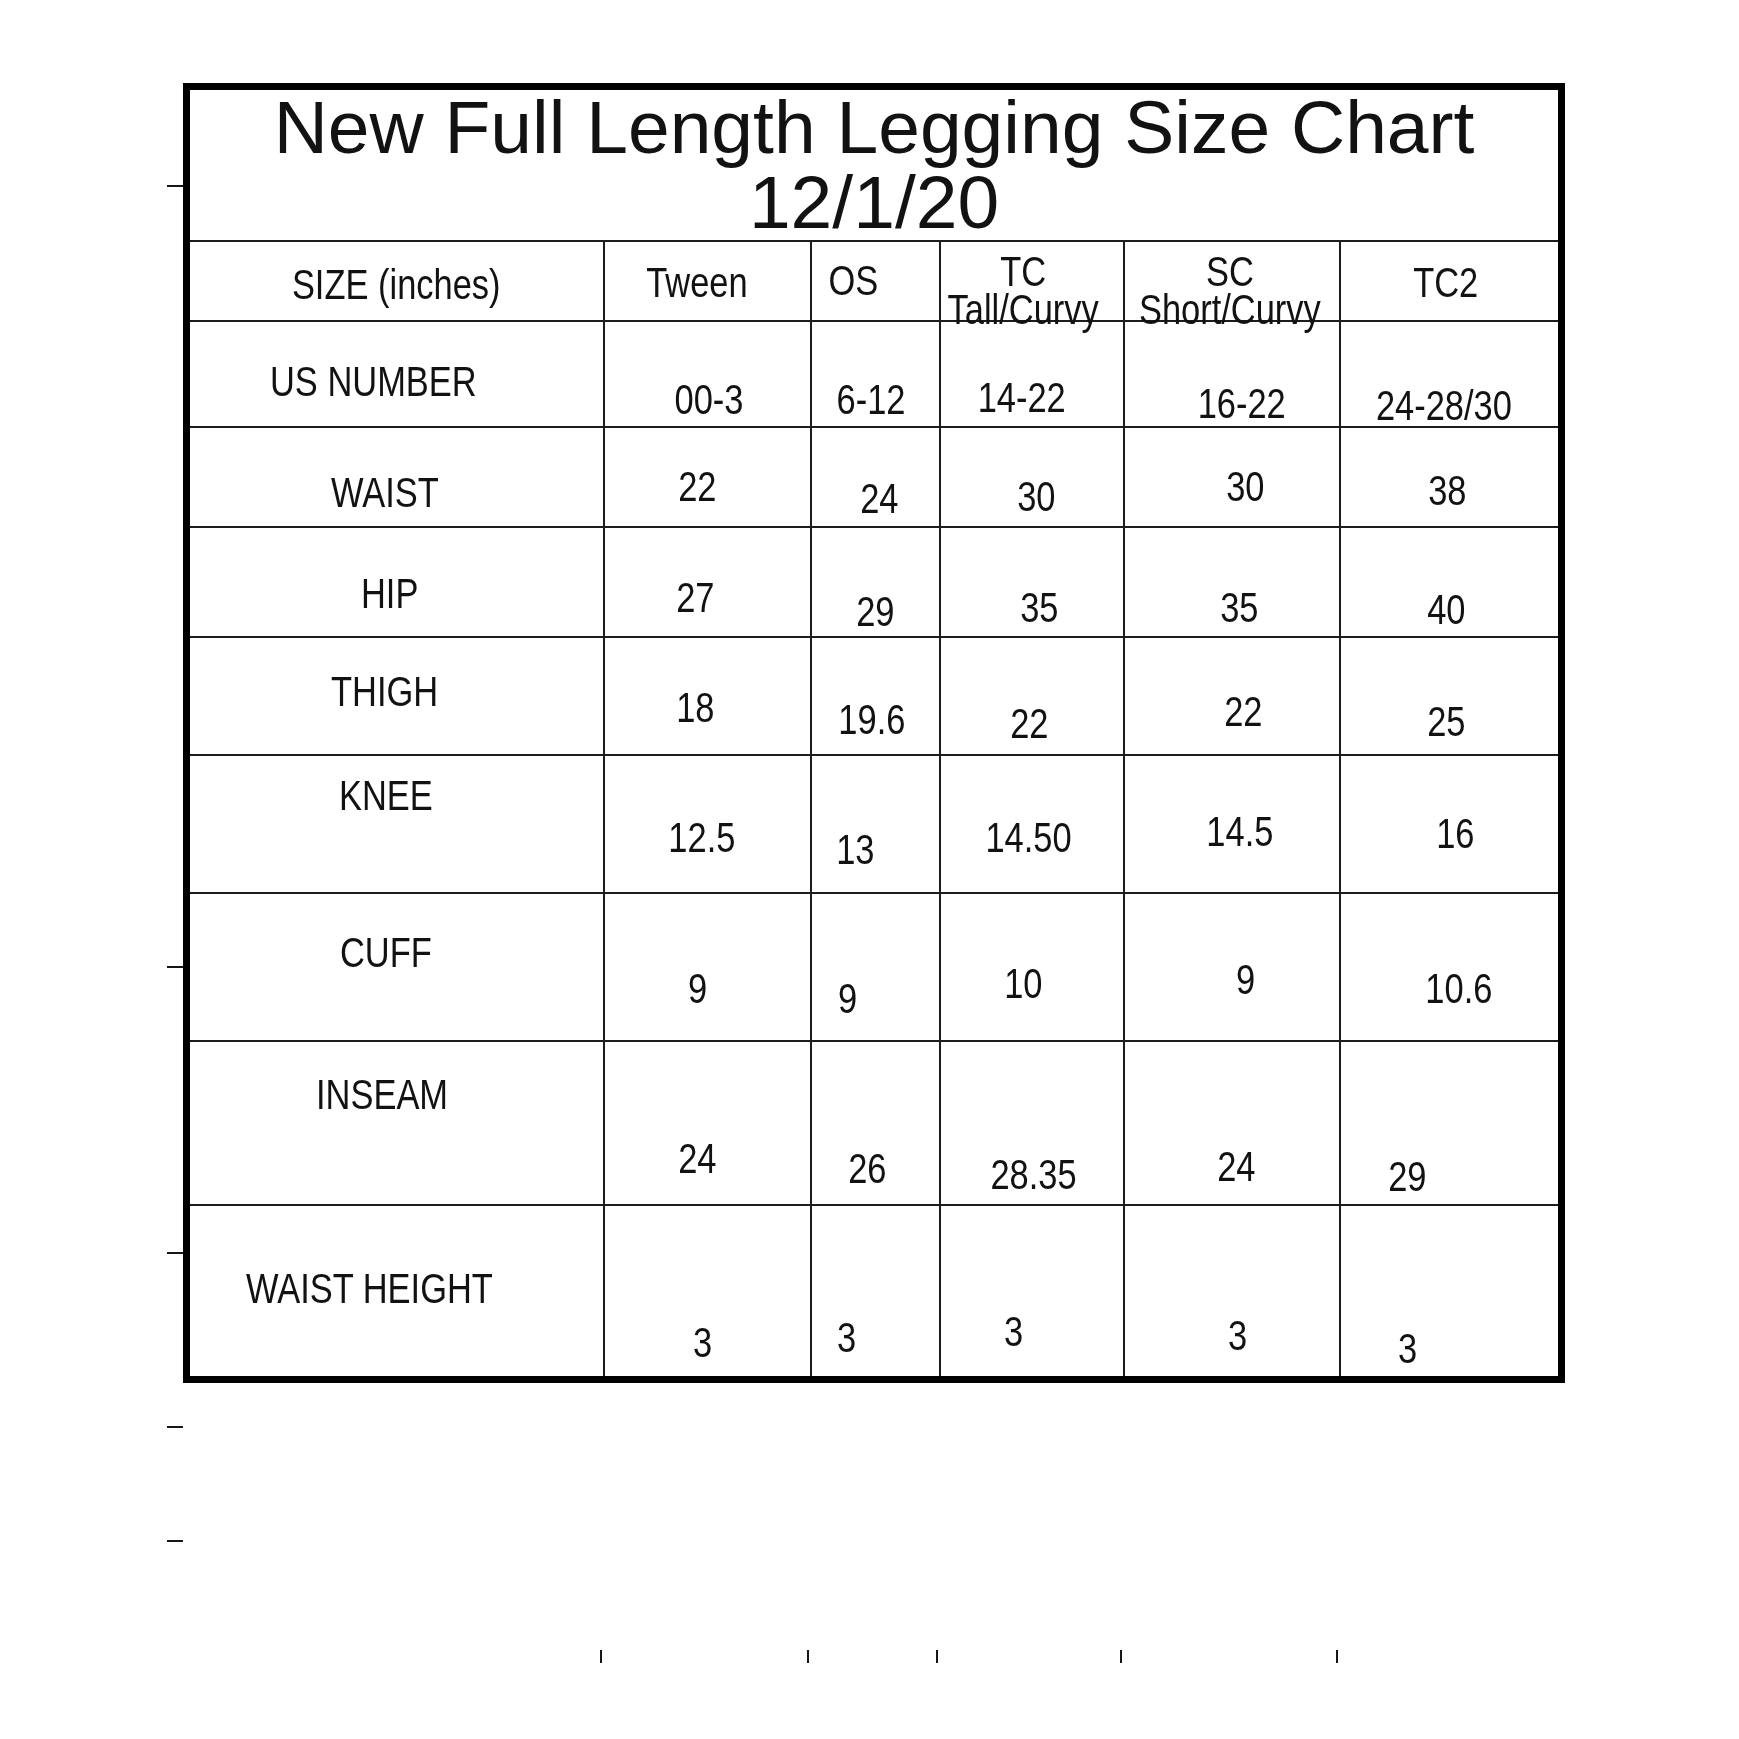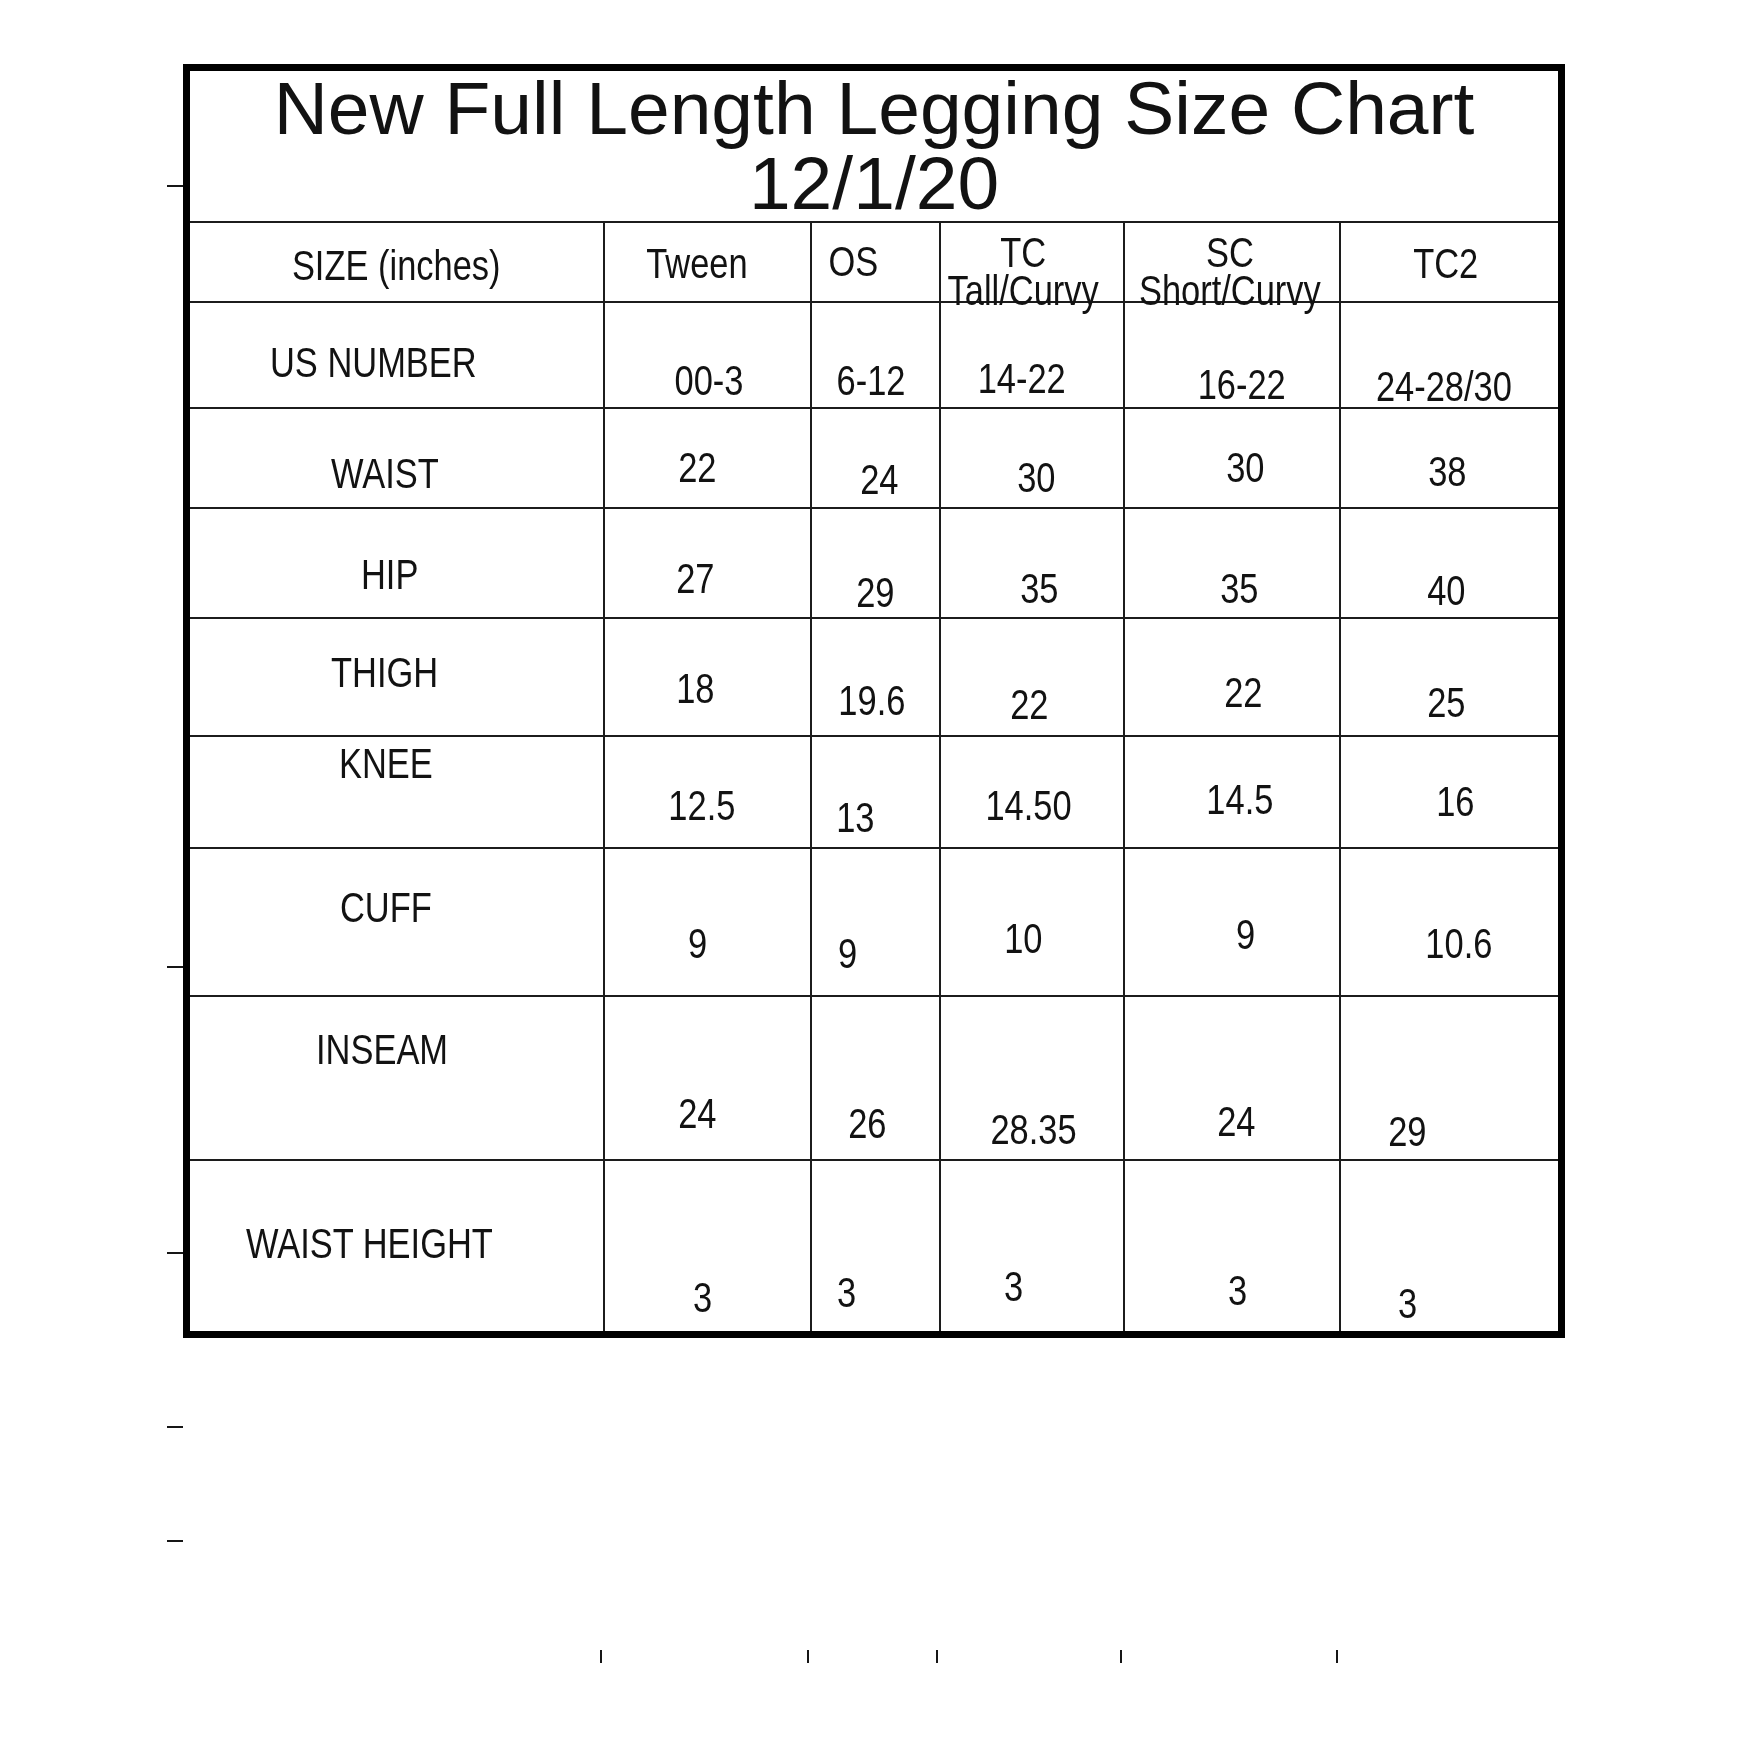--- a/index.html
+++ b/index.html
@@ -5,21 +5,21 @@
   html,body{margin:0;padding:0;background:#ffffff;}
   .page{
     position:relative;
     width:1739px;height:1739px;
     background:#ffffff;
     overflow:hidden;
     font-family:"Liberation Sans","DejaVu Sans",sans-serif;
     color:#121212;
   }
   table.size-chart{
-    position:absolute;left:183px;top:64px;
+    position:absolute;left:183px;top:83px;
     width:1375px;
     border-collapse:collapse;table-layout:fixed;
     border:7px solid #000;
   }
   table.size-chart td{
     border:2px solid #1c1c1c;
     padding:0;
     vertical-align:middle;
     text-align:center;
     overflow:visible;
@@ -125,21 +125,21 @@
 
     <tr style="height:118px">
       <td class="lc"><span class="t" style="--dy:-4px">THIGH</span></td>
       <td><span class="t" style="--dx:-12px;--dy:12px">18</span></td>
       <td><span class="t" style="--dx:-3px;--dy:24px">19.6</span></td>
       <td><span class="t" style="--dx:-2px;--dy:28px">22</span></td>
       <td><span class="t" style="--dx:12px;--dy:16px">22</span></td>
       <td><span class="t" style="--dx:-3px;--dy:26px">25</span></td>
     </tr>
 
-    <tr style="height:112px">
+    <tr style="height:138px">
       <td class="lc"><span class="t" style="--dy:-28px">KNEE</span></td>
       <td><span class="t" style="--dx:-5px;--dy:14px">12.5</span></td>
       <td><span class="t" style="--dx:-20px;--dy:26px">13</span></td>
       <td><span class="t" style="--dx:-3px;--dy:14px">14.50</span></td>
       <td><span class="t" style="--dx:8px;--dy:8px">14.5</span></td>
       <td><span class="t" style="--dx:6px;--dy:10px">16</span></td>
     </tr>
 
     <tr style="height:148px">
       <td class="lc"><span class="t" style="--dy:-14px">CUFF</span></td>

